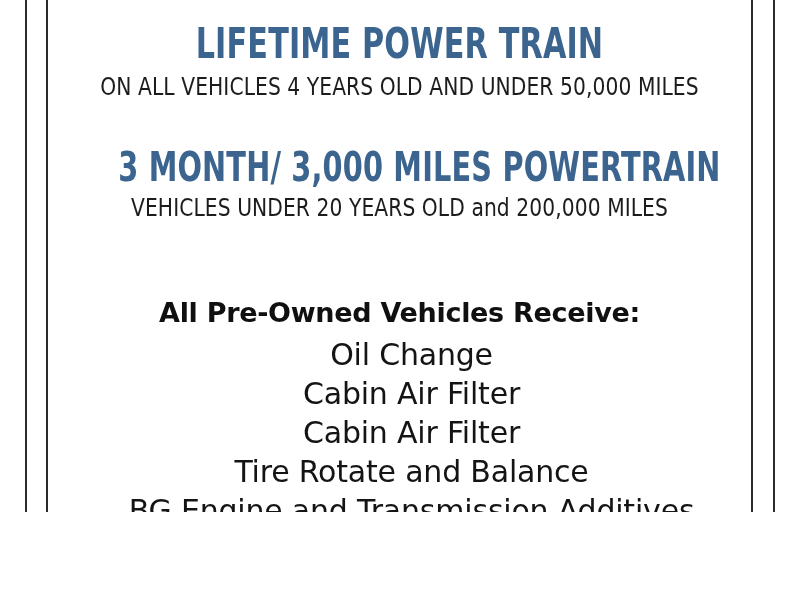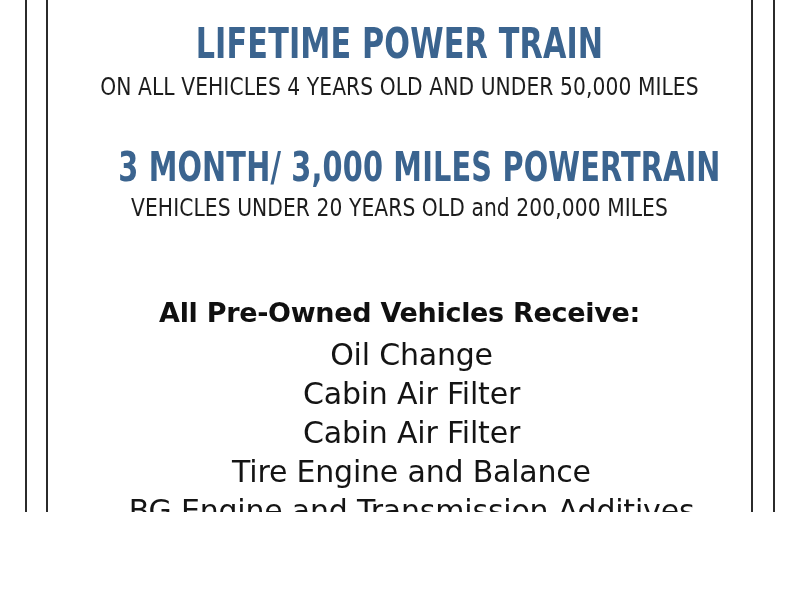--- a/index.html
+++ b/index.html
@@ -132,19 +132,19 @@
       <h1 class="headline h2">3 MONTH/ 3,000 MILES POWERTRAIN</h1>
       <p class="subline">VEHICLES UNDER 20 YEARS OLD and 200,000 MILES</p>
     </div>
 
     <div class="services">
       <h2 class="services-title">All Pre-Owned Vehicles Receive:</h2>
       <ul class="service-list">
         <li class="service-item">Oil Change</li>
         <li class="service-item">Cabin Air Filter</li>
         <li class="service-item">Cabin Air Filter</li>
-        <li class="service-item">Tire Engine and Balance</li>
+        <li class="service-item">Tire Rotate and Balance</li>
         <li class="service-item">BG Engine and Transmission Additives</li>
       </ul>
     </div>
 
   </div>
 </div>
 
 </body></html>

